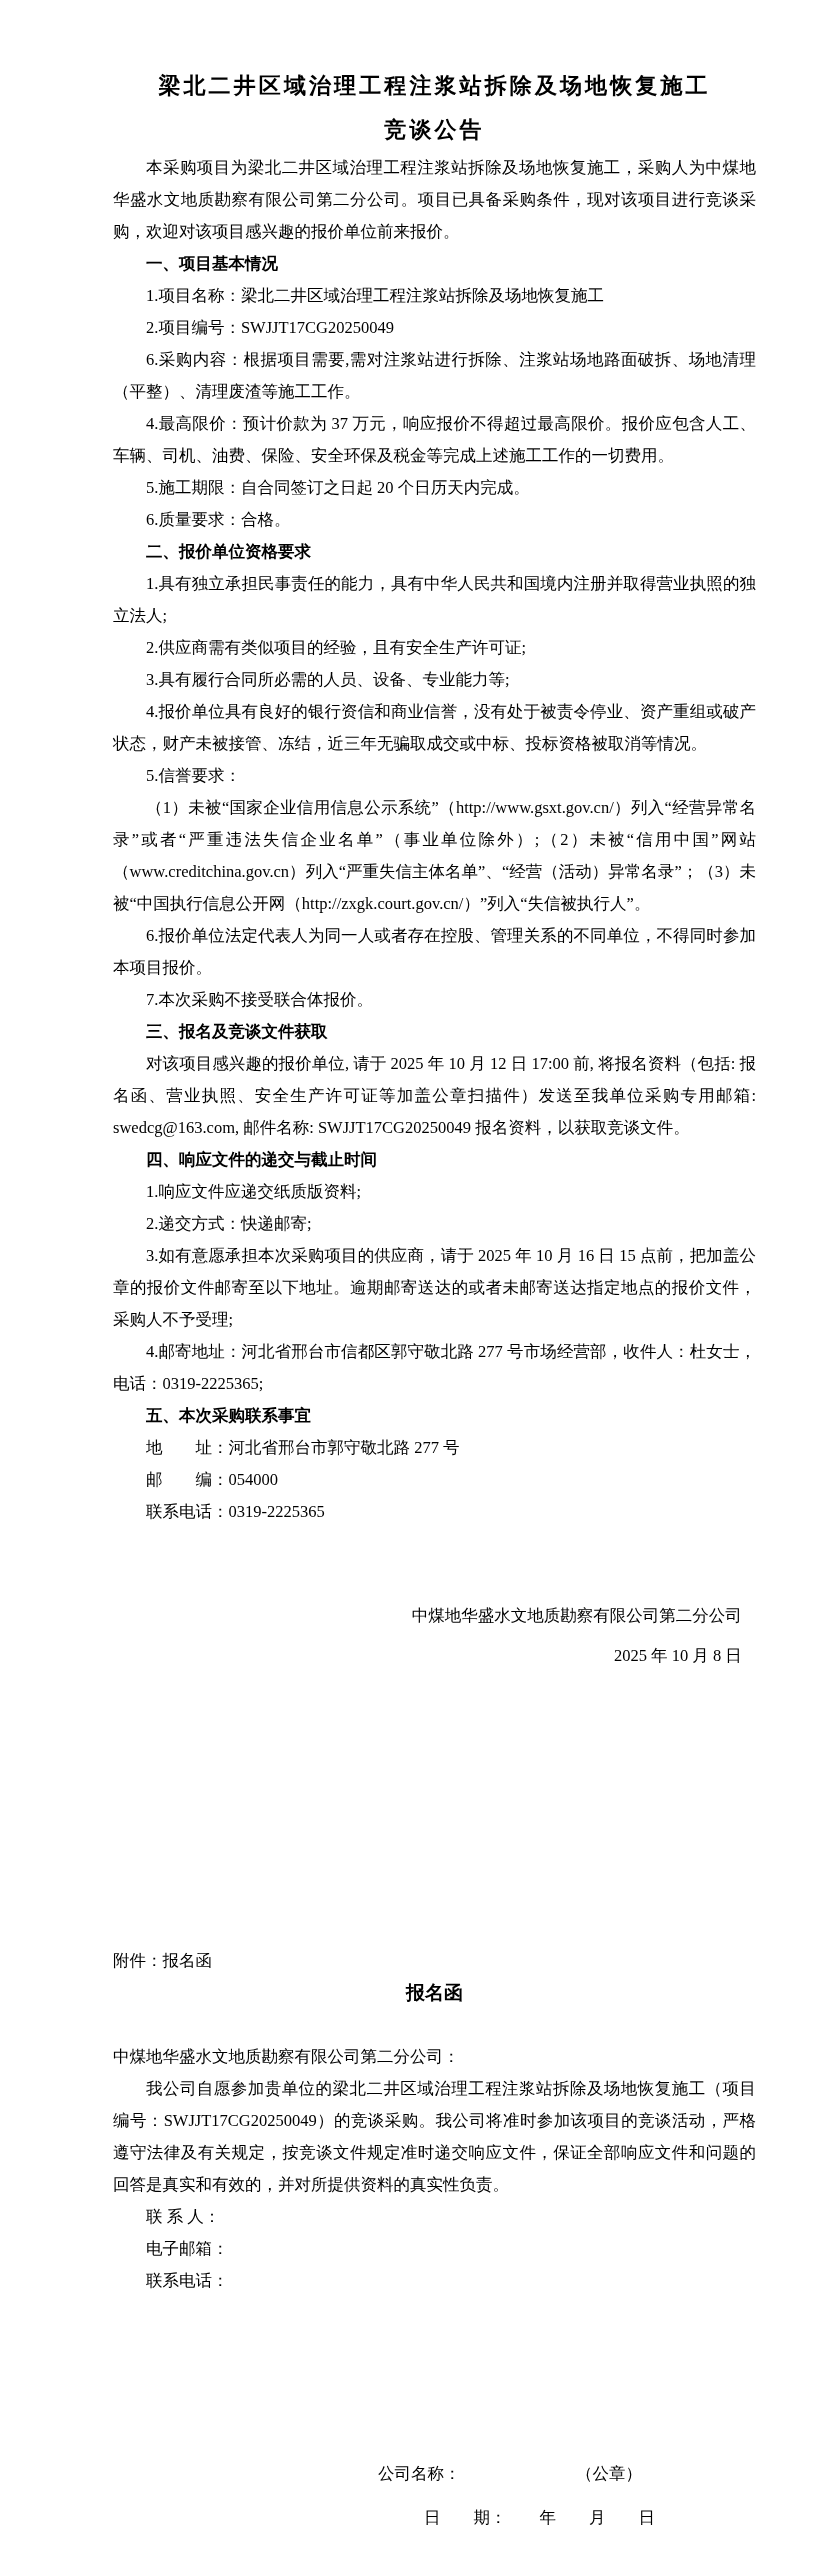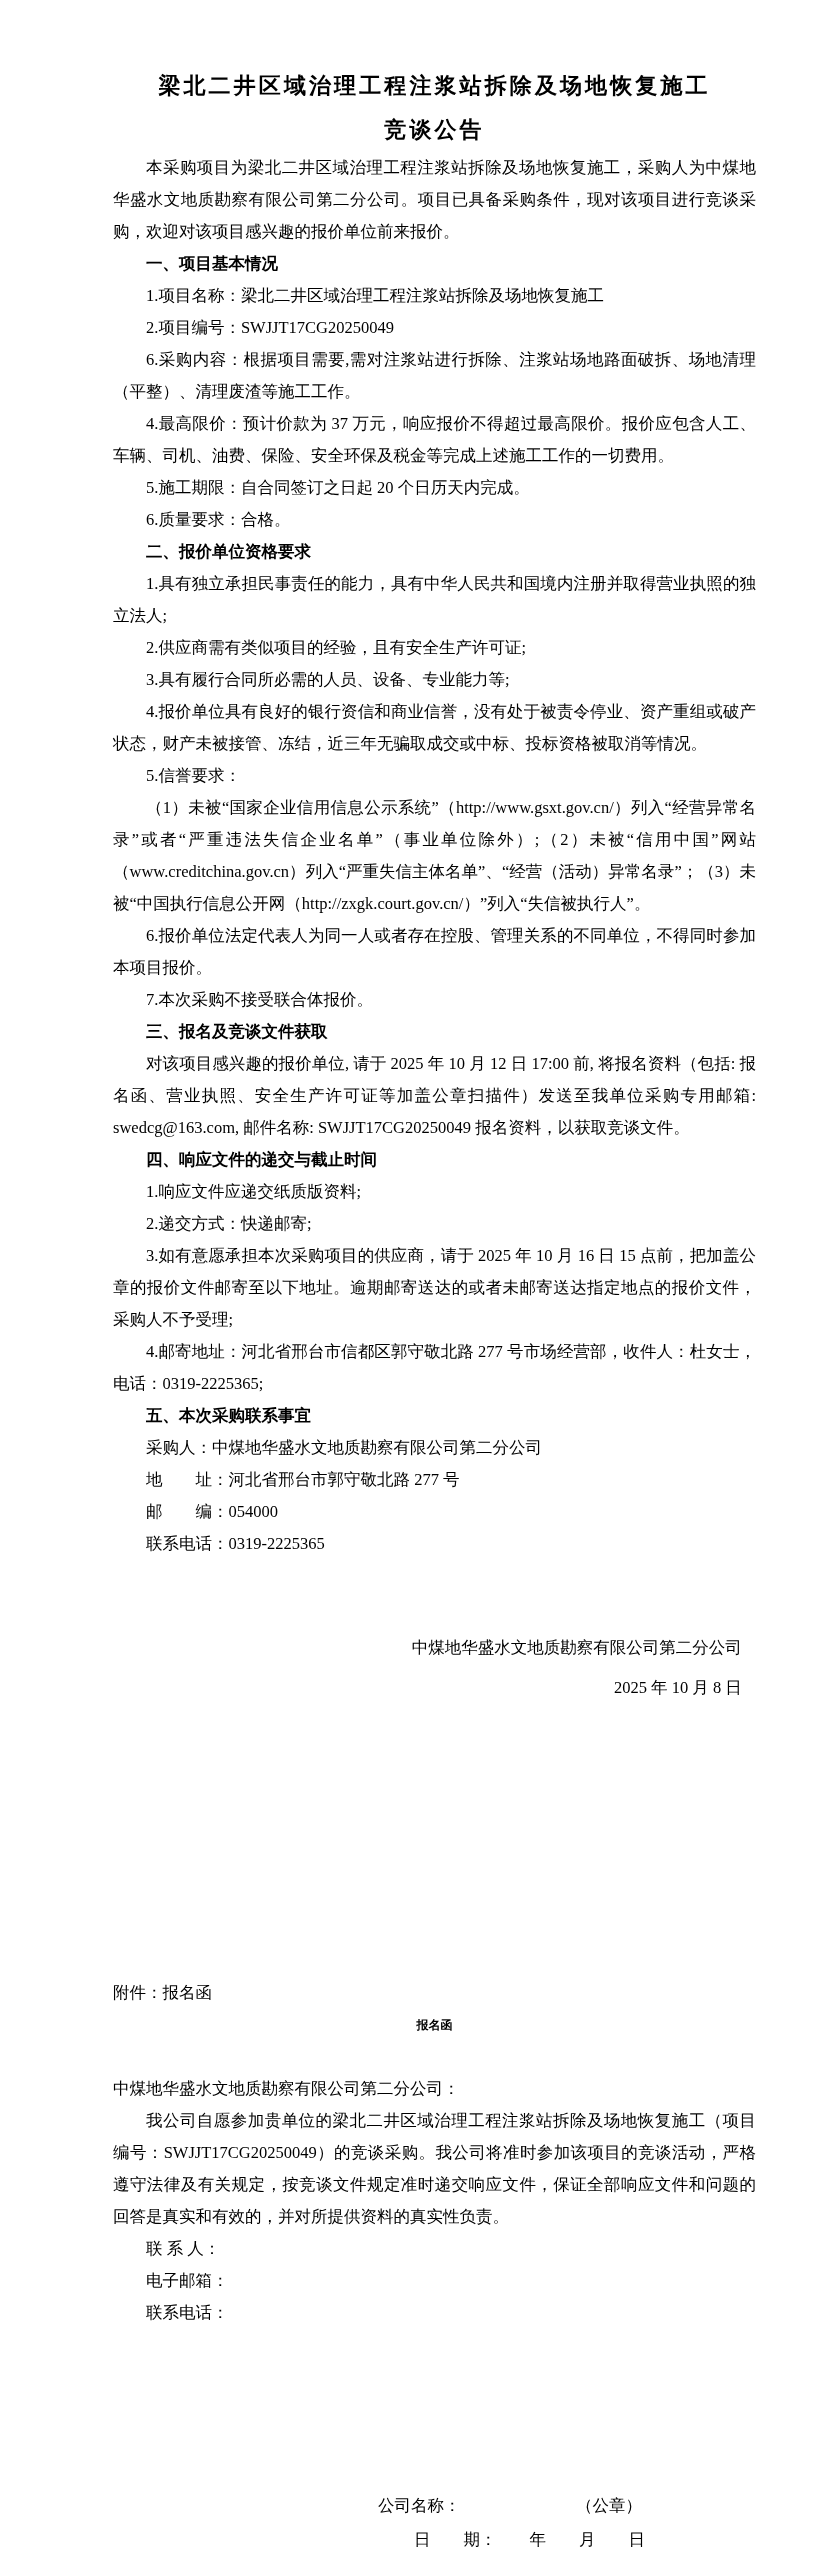--- a/index.html
+++ b/index.html
@@ -48,32 +48,32 @@
     margin: 0;
     text-indent: 0;
   }
   .sign {
     margin: 8px;
     text-align: right;
     padding-right: 6.2px;
   }
   .form-title {
     margin: 0;
-    font-size: 12px;
+    font-size: 19px;
     line-height: 32px;
     font-weight: bold;
     text-align: center;
   }
   .company-line {
     margin: 0;
     text-indent: 0;
     padding-left: 265px;
   }
   .date-line {
-    margin: 2px;
+    margin: 12px;
     text-indent: 0;
     padding-left: 299px;
   }
   .blank-line { height: 32px; }
   .blank-2line { height: 64px; }
   .gap-pagebreak { height: 265px; }
   .gap-presign { height: 161px; }
 </style>
 </head>
 <body>
@@ -106,21 +106,20 @@
   <p class="heading">三、报名及竞谈文件获取</p>
   <p class="para">对该项目感兴趣的报价单位, 请于 2025 年 10 月 12 日 17:00 前, 将报名资料（包括: 报名函、营业执照、安全生产许可证等加盖公章扫描件）发送至我单位采购专用邮箱: swedcg@163.com, 邮件名称: SWJJT17CG20250049 报名资料，以获取竞谈文件。</p>
 
   <p class="heading">四、响应文件的递交与截止时间</p>
   <p class="para">1.响应文件应递交纸质版资料;</p>
   <p class="para">2.递交方式：快递邮寄;</p>
   <p class="para">3.如有意愿承担本次采购项目的供应商，请于 2025 年 10 月 16 日 15 点前，把加盖公章的报价文件邮寄至以下地址。逾期邮寄送达的或者未邮寄送达指定地点的报价文件，采购人不予受理;</p>
   <p class="para">4.邮寄地址：河北省邢台市信都区郭守敬北路 277 号市场经营部，收件人：杜女士，电话：0319-2225365;</p>
 
   <p class="heading">五、本次采购联系事宜</p>
-  <p class="line">采购人：中煤地华盛水文地质勘察有限公司第二分公司</p>
   <p class="line">地　　址：河北省邢台市郭守敬北路 277 号</p>
   <p class="line">邮　　编：054000</p>
   <p class="line">联系电话：0319-2225365</p>
 
   <div class="blank-2line"></div>
   <p class="sign">中煤地华盛水文地质勘察有限公司第二分公司</p>
   <p class="sign">2025 年 10 月 8 日</p>
 
   <div class="gap-pagebreak"></div>
 

